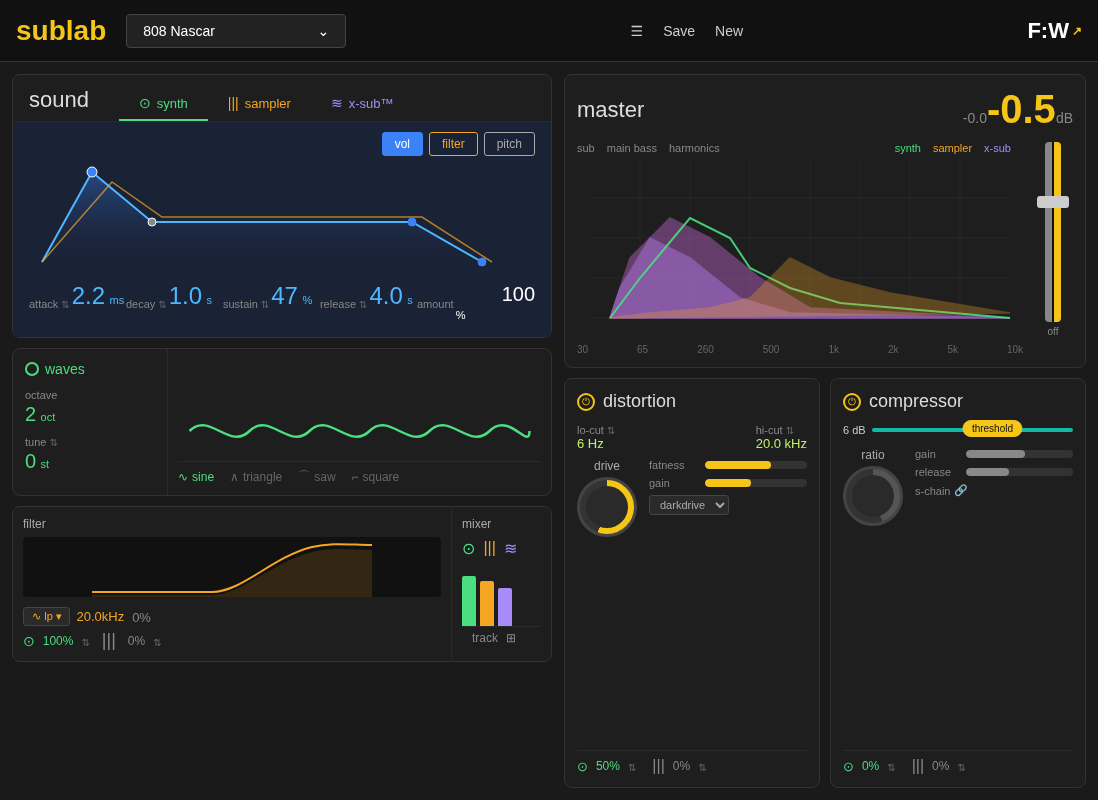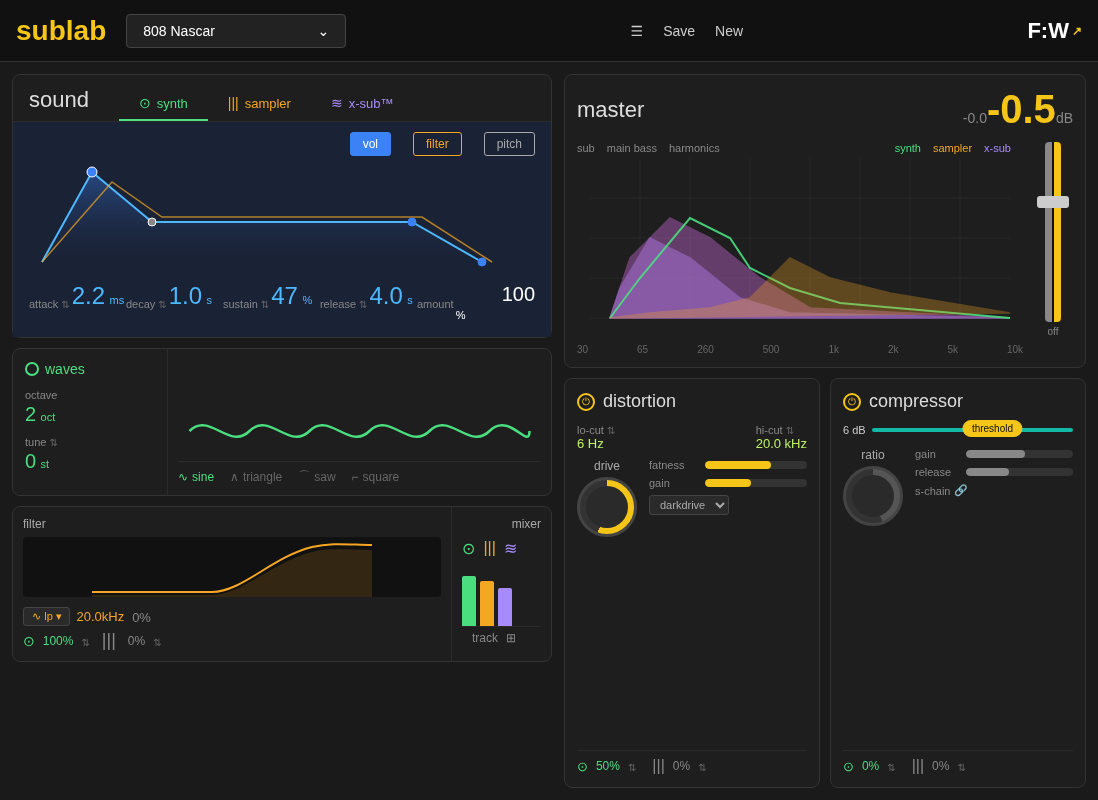--- a/index.html
+++ b/index.html
@@ -133,21 +133,20 @@
       margin-bottom: 6px;
     }
     .vfp-btn {
       padding: 4px 12px;
       border-radius: 3px;
       font-size: 12px;
       cursor: pointer;
       border: 1px solid #555;
       background: transparent;
       color: #ccc;
-      margin-left: 16px;
     }
     .vfp-btn.active-vol { background: #3b82f6; border-color: #3b82f6; color: #fff; }
     .vfp-btn.active-filter { border-color: #f5a623; color: #f5a623; }
     .vfp-btn.active-pitch { border-color: #aaa; color: #aaa; }
 
     .envelope-svg {
       width: 100%;
       height: 110px;
     }
 
@@ -305,21 +304,20 @@
       display: flex;
       align-items: center;
       gap: 8px;
       margin-top: 4px;
     }
 
     .mixer-section {
       width: 100px;
       padding: 10px;
       border-left: 1px solid #2a2a2a;
-      text-align: right;
     }
     .mixer-title {
       font-size: 12px;
       color: #aaa;
       margin-bottom: 8px;
     }
     .mixer-icons {
       display: flex;
       gap: 8px;
       margin-bottom: 8px;

